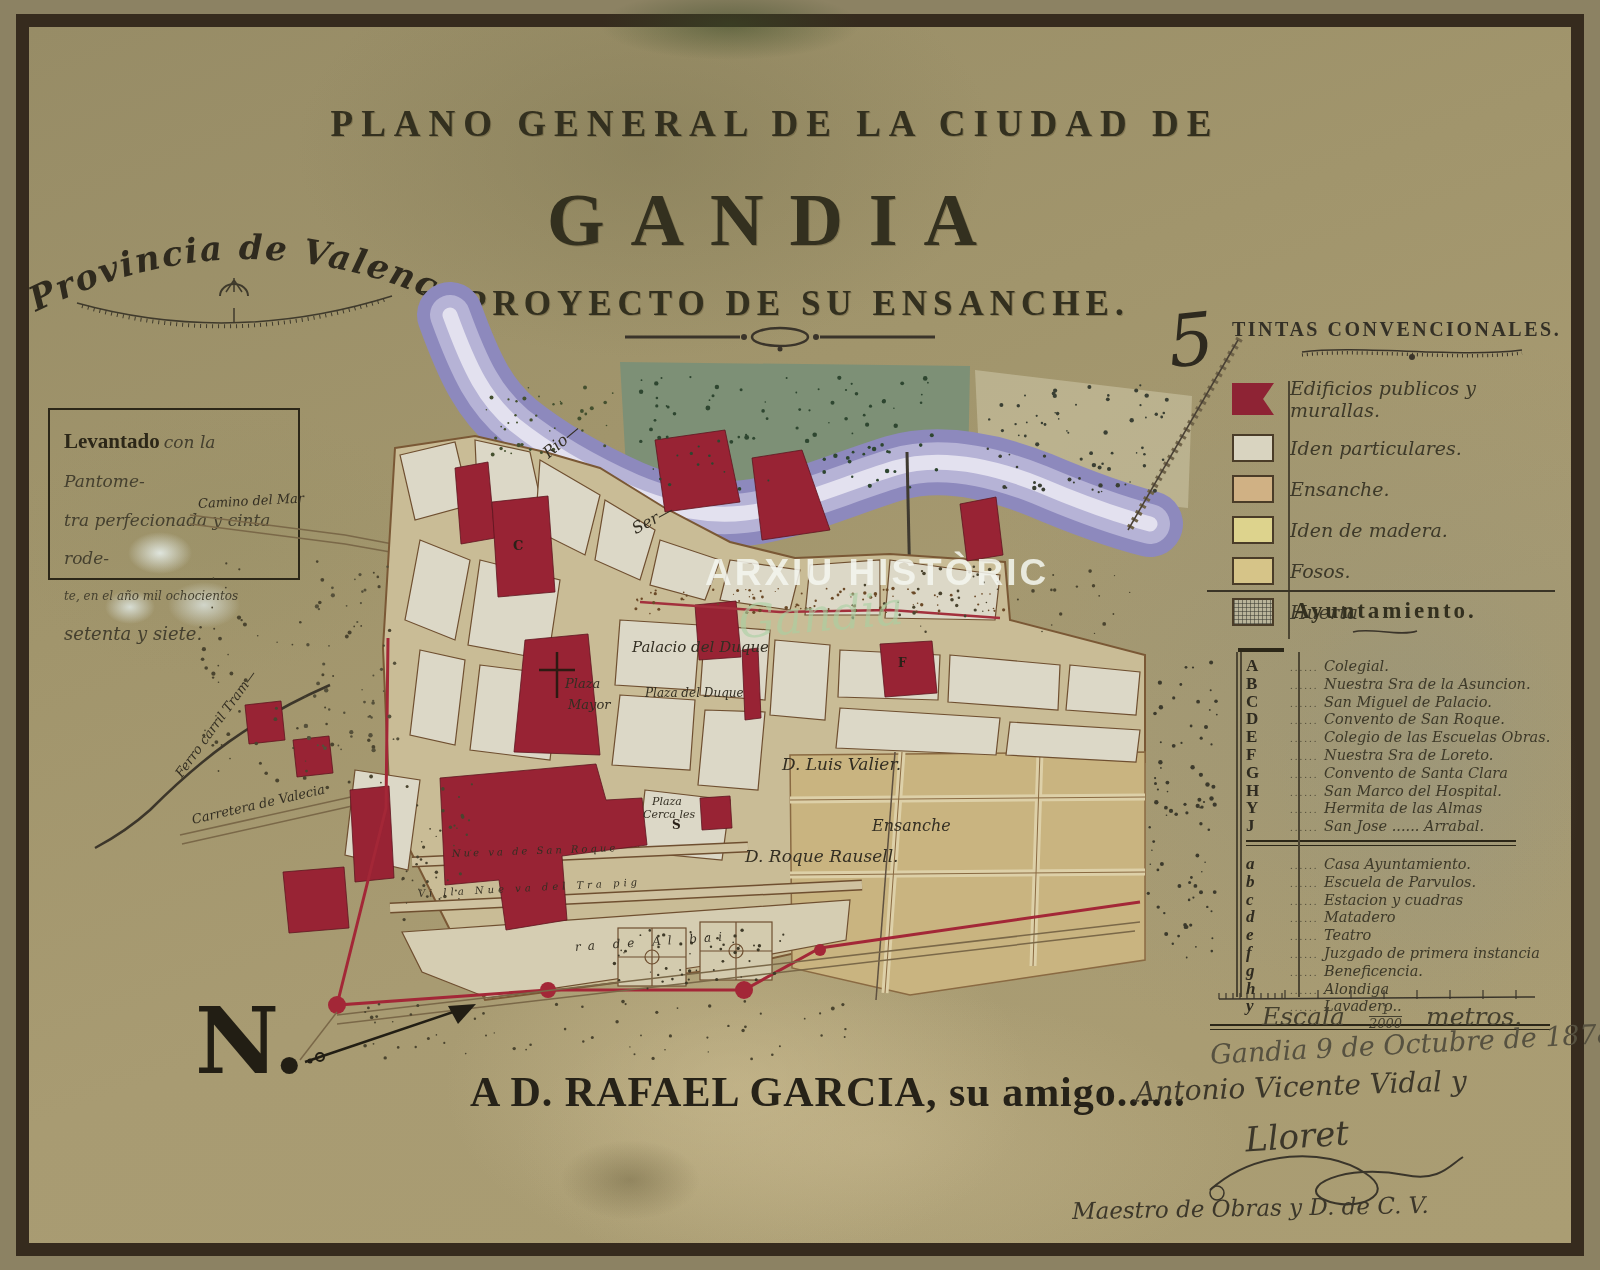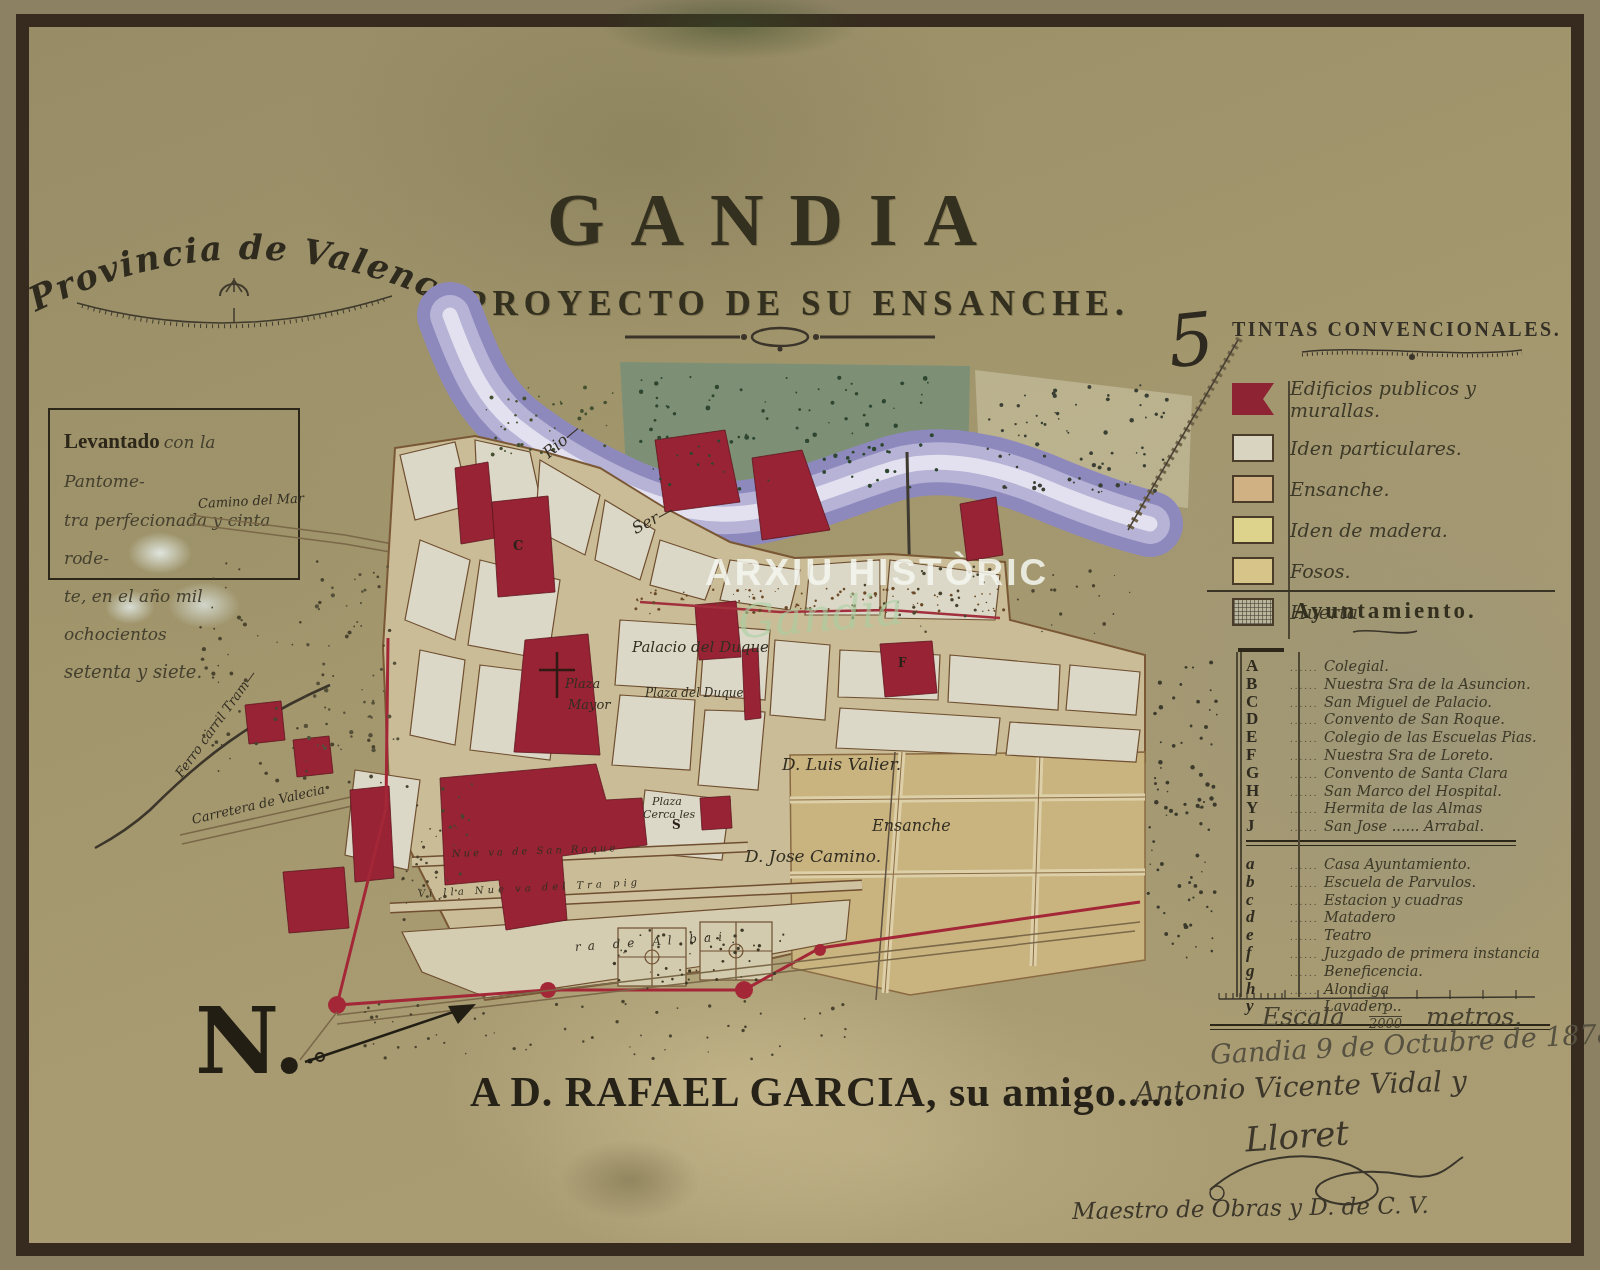--- a/index.html
+++ b/index.html
@@ -46,20 +46,21 @@
   <div class="paper"></div>
   <div class="frame"></div>
 
   <div class="stain" style="left:600px;top:-10px;width:260px;height:70px;background:radial-gradient(closest-side,rgba(60,75,40,.55),transparent);"></div>
   <div class="stain" style="left:1280px;top:560px;width:300px;height:460px;background:radial-gradient(closest-side,rgba(150,150,132,.3),transparent);"></div>
   <div class="stain" style="left:560px;top:1140px;width:140px;height:80px;background:radial-gradient(closest-side,rgba(95,85,52,.4),transparent);"></div>
   <div class="stain" style="left:128px;top:532px;width:64px;height:42px;background:radial-gradient(closest-side,rgba(230,238,234,.9),rgba(230,238,234,0));"></div>
   <div class="stain" style="left:105px;top:590px;width:50px;height:34px;background:radial-gradient(closest-side,rgba(225,234,230,.85),rgba(225,234,230,0));"></div>
   <div class="stain" style="left:168px;top:582px;width:72px;height:46px;background:radial-gradient(closest-side,rgba(222,230,226,.8),rgba(222,230,226,0));"></div>
 
+  <div class="t-line" style="top:102px;font-size:37px;letter-spacing:8px;">PLANO GENERAL DE LA CIUDAD DE</div>
   <div class="t-line" style="top:178px;font-size:74px;letter-spacing:26px;">GANDIA</div>
   <div class="t-line" style="top:284px;font-size:35px;letter-spacing:6px;">Y PROYECTO DE SU ENSANCHE.</div>
   <svg style="left:620px;top:322px;" width="320" height="30" viewBox="0 0 320 30">
     <path d="M5,15 H120 M200,15 H315" stroke="#3a342a" stroke-width="3"></path>
     <ellipse cx="160" cy="15" rx="28" ry="9" fill="none" stroke="#3a342a" stroke-width="2.5"></ellipse>
     <circle cx="124" cy="15" r="3" fill="#3a342a"></circle>
       <circle cx="196" cy="15" r="3" fill="#3a342a"></circle>
     <circle cx="160" cy="27" r="2.5" fill="#3a342a"></circle>
   </svg>
 
@@ -74,21 +75,21 @@
     <path d="M60,106 Q210,150 365,99" stroke="#3f3a2c" stroke-width="4" fill="none" stroke-dasharray="1,5"></path>
     <path d="M198,96 a14,12 0 0 1 28,0" fill="none" stroke="#3f3a2c" stroke-width="2"></path>
     <path d="M204,92 l8,-12 M212,92 l0,-14 M220,92 l-8,-12 M212,108 l0,14" stroke="#3f3a2c" stroke-width="1.5"></path>
   </svg>
 
   <div style="position:absolute;left:48px;top:408px;width:252px;height:172px;border:2.5px solid #2c2718;padding:12px 14px;box-sizing:border-box;">
     <div style="font-size:16.5px;line-height:38px;">
       <span style="font-weight:bold;font-size:21px;color:#2c2718;">Levantado</span>
       <span class="hand" style="font-size:17px;">con la Pantome-</span>
       <span class="hand" style="font-size:17px;display:block;">tra perfecionada y cinta rode-</span>
-      <span class="hand" style="font-size:17px;display:block;">te, en el año mil ochocientos</span>
+      <span class="hand" style="font-size:12px;display:block;">te, en el año mil ochocientos</span>
       <span class="hand" style="font-size:18px;display:block;text-align:left;">setenta y siete.</span>
     </div>
   </div>
 
   <svg style="left:140px;top:300px;" width="1090" height="780" viewBox="0 0 1090 780">
 
     <polygon points="480,62 830,66 828,172 760,158 700,168 638,190 585,212 520,200 486,168" fill="#7d9076"></polygon>
     <polygon points="835,70 1052,96 1048,208 930,196 840,176" fill="#c8c09f" opacity=".65"></polygon>
 
     <g fill="none" stroke-linecap="round">
@@ -918,21 +919,21 @@
   </svg>
 
   <div class="ml" style="left:545px;top:445px;font-size:16px;transform:rotate(-40deg);">Rio—</div>
   <div class="ml" style="left:633px;top:520px;font-size:16px;transform:rotate(-28deg);">Ser—</div>
   <div class="ml" style="left:632px;top:638px;font-size:15px;">Palacio del Duque</div>
   <div class="ml" style="left:565px;top:676px;font-size:13px;">Plaza</div>
   <div class="ml" style="left:568px;top:697px;font-size:13px;">Mayor</div>
   <div class="ml" style="left:645px;top:686px;font-size:12px;text-align:right;">Plaza del Duque</div>
   <div class="ml" style="left:782px;top:754px;font-size:17px;">D. Luis Valier.</div>
   <div class="ml" style="left:872px;top:816px;font-size:16px;">Ensanche</div>
-  <div class="ml" style="left:745px;top:846px;font-size:17px;">D. Jose Camino.</div>
+  <div class="ml" style="left:745px;top:846px;font-size:17px;">D. Roque Rausell.</div>
   <div class="ml" style="left:652px;top:795px;font-size:11px;">Plaza</div>
   <div class="ml" style="left:643px;top:808px;font-size:11px;">Cerca les</div>
   <div class="ml" style="left:198px;top:496px;font-size:13px;transform:rotate(-3deg);">Camino del Mar</div>
   <div class="ml" style="left:192px;top:812px;font-size:13px;transform:rotate(-13deg);">Carretera de Valecia</div>
   <div class="ml" style="left:178px;top:768px;font-size:13px;transform:rotate(-54deg);">Ferro carril Tram—</div>
   <div class="ml" style="left:452px;top:848px;font-size:10px;letter-spacing:3px;transform:rotate(-2deg);">Nue va de San Roque</div>
   <div class="ml" style="left:418px;top:888px;font-size:10px;letter-spacing:4px;transform:rotate(-3deg);">Vi lla Nue va del Tra pig</div>
   <div class="ml" style="left:575px;top:940px;font-size:12px;letter-spacing:7px;transform:rotate(-4deg);">ra   de Al   bai</div>
   <div class="ml" style="left:513px;top:538px;font-size:13px;font-weight:bold;font-style:normal;color:#2a2118;">C</div>
   <div class="ml" style="left:672px;top:818px;font-size:12px;font-weight:bold;font-style:normal;color:#2a2118;">S</div>
@@ -1003,21 +1004,21 @@
             <span class="exp-label">San Miguel de Palacio.</span>
           </div>
         <div class="exp-row">
             <span class="exp-key">D</span>
             <span class="exp-dots">......</span>
             <span class="exp-label">Convento de San Roque.</span>
           </div>
         <div class="exp-row">
             <span class="exp-key">E</span>
             <span class="exp-dots">......</span>
-            <span class="exp-label">Colegio de las Escuelas Pias.</span>
+            <span class="exp-label">Colegio de las Escuelas Obras.</span>
           </div>
         <div class="exp-row">
             <span class="exp-key">F</span>
             <span class="exp-dots">......</span>
             <span class="exp-label">Nuestra Sra de Loreto.</span>
           </div>
         <div class="exp-row">
             <span class="exp-key">G</span>
             <span class="exp-dots">......</span>
             <span class="exp-label">Convento de Santa Clara</span>

